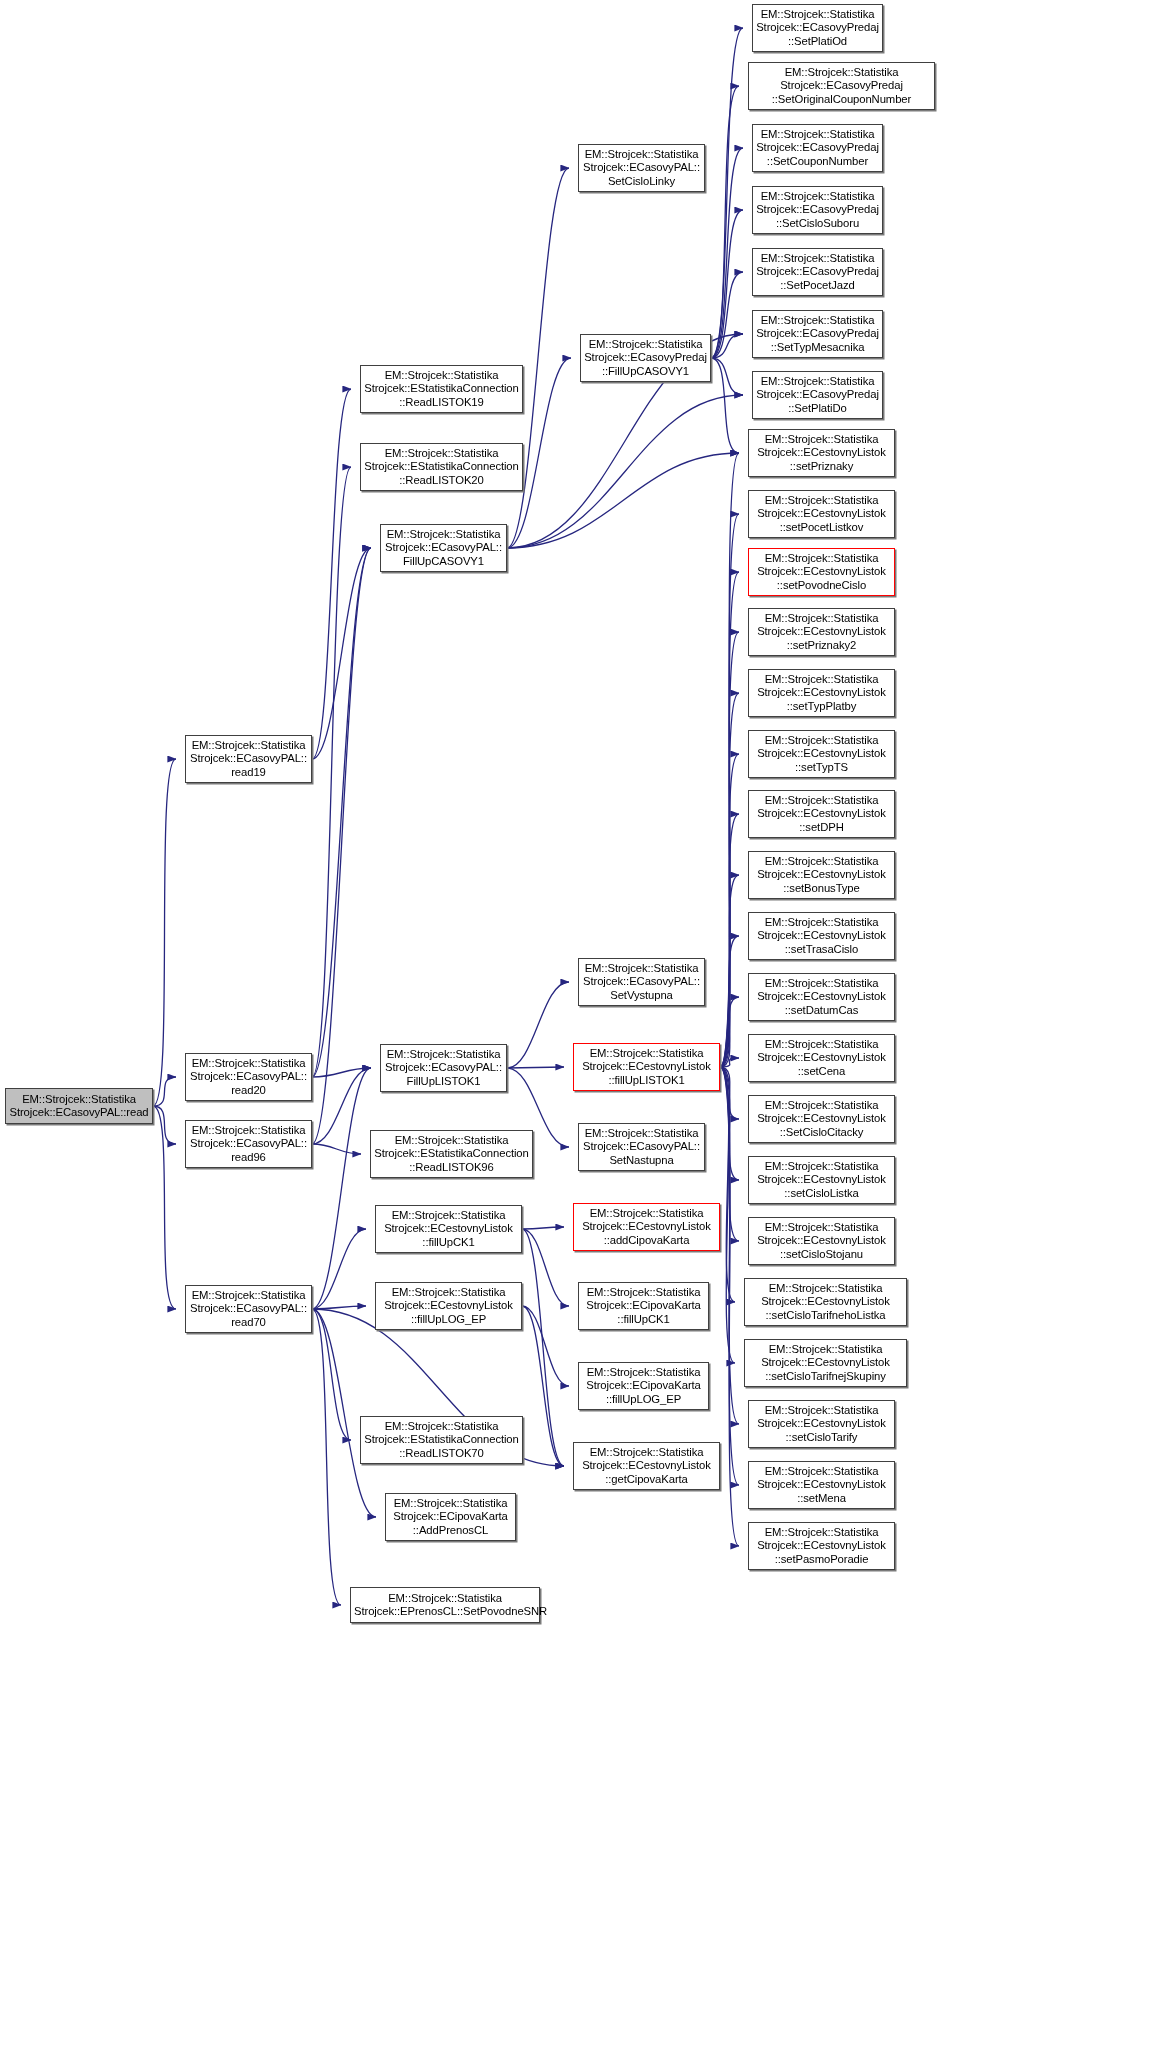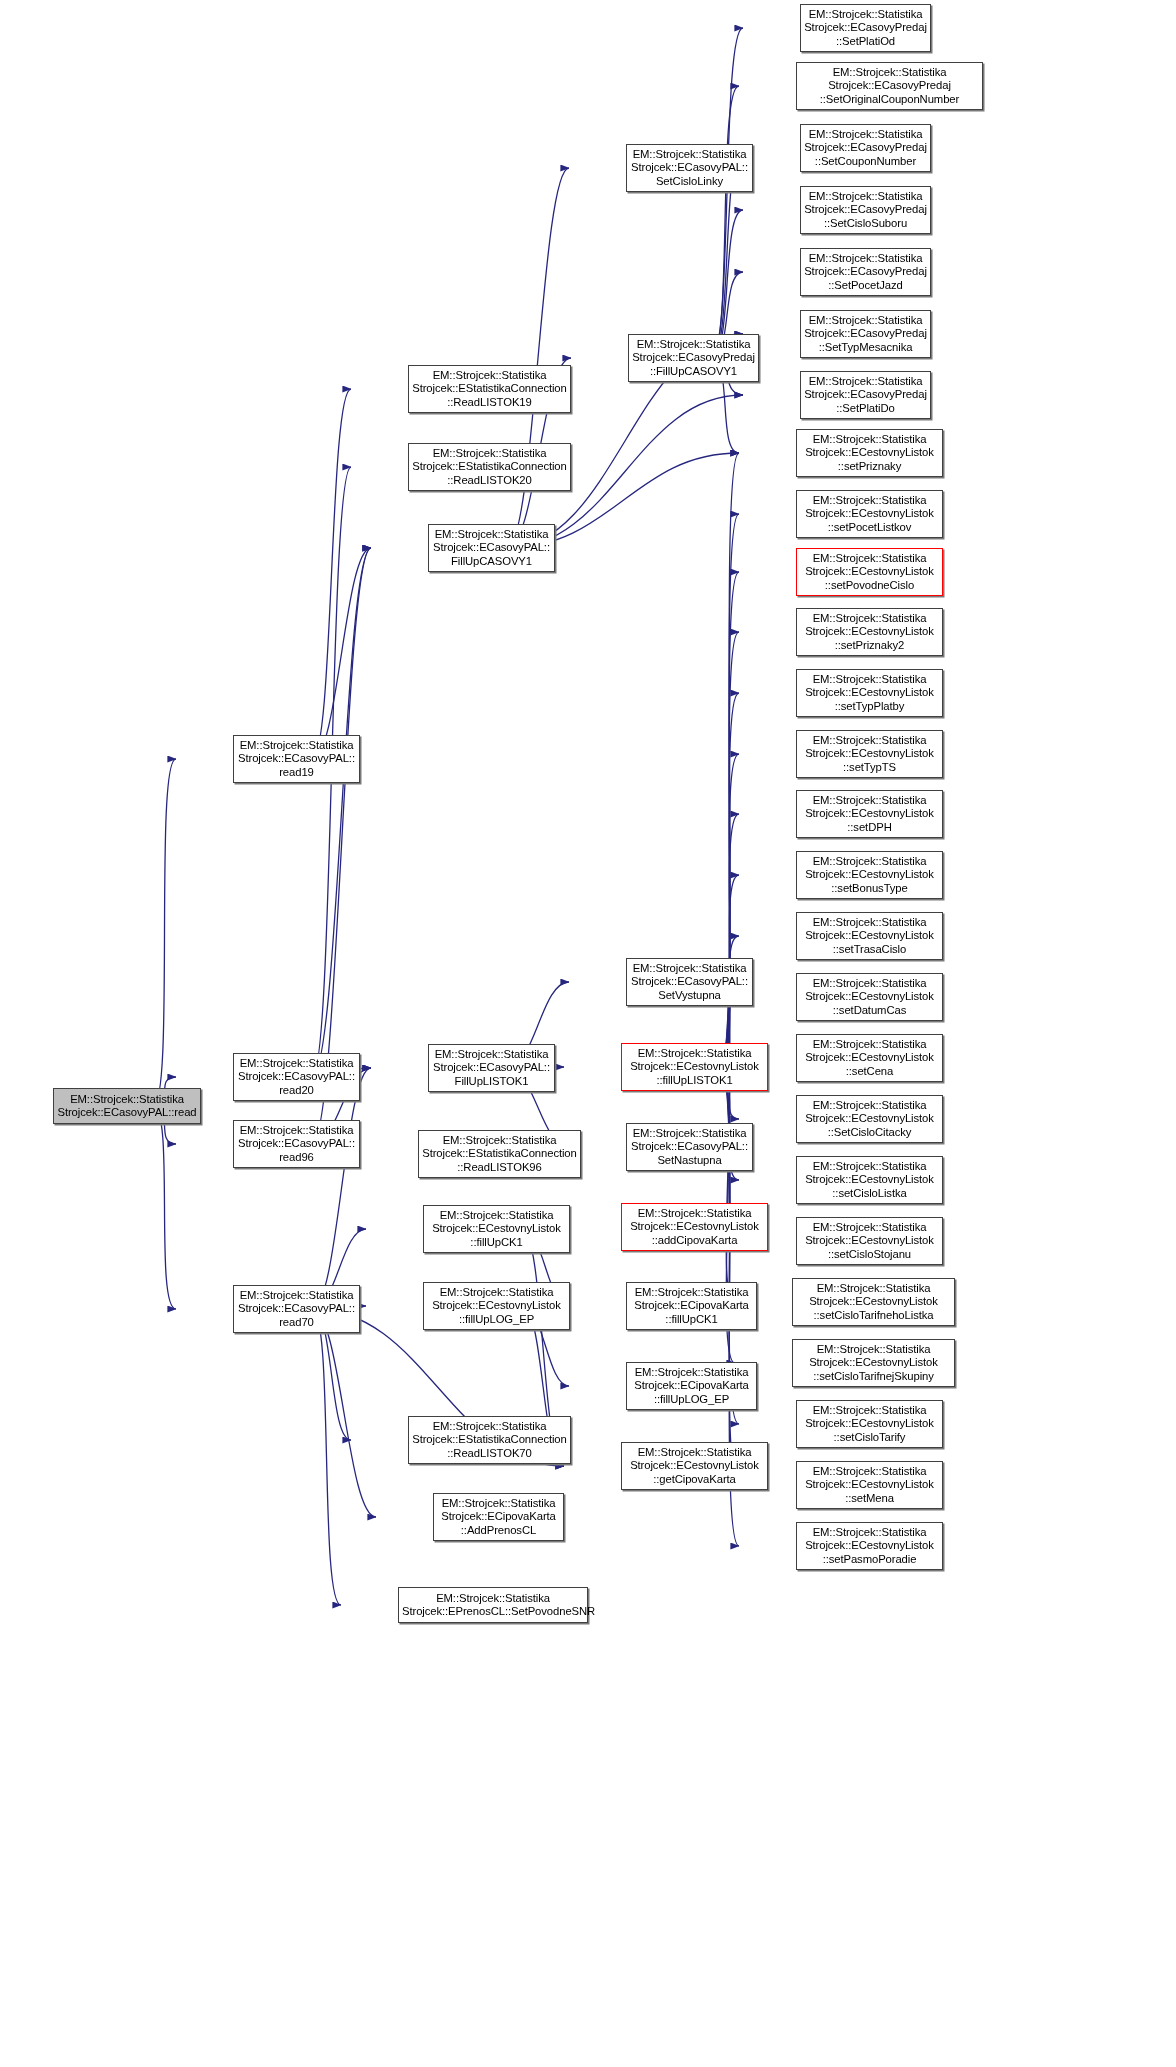--- a/index.html
+++ b/index.html
@@ -2,21 +2,21 @@
 <html><head>
 <meta charset="utf-8">
 <style>
   html,body{margin:0;padding:0;background:#ffffff;}
   body{font-family:"Liberation Sans", sans-serif;}
   #canvas{position:relative;width:1176px;height:2067px;overflow:hidden;background:#fff;}
   svg#edges{position:absolute;left:0;top:0;width:1176px;height:2067px;pointer-events:none;}
   .node{position:absolute;box-sizing:border-box;background:#ffffff;border:1px solid #404040;
         display:flex;align-items:center;justify-content:center;text-align:center;
         font-size:11.3px;line-height:13.4px;color:#000;letter-spacing:-0.1px;
-        padding:2px 3px;margin-left:48px;}
+        padding:2px 3px;}
   .node.root{background:#bfbfbf;border:1px solid #404040;}
   .node.hl{border:1px solid #ff0000;}
   .node .txt{display:block;width:100%;white-space:pre-line;}
   
   .node{box-shadow:1.5px 1.5px 0 0 #7a7a7a;}
 </style>
 </head>
 <body>
 
 <div id="canvas">

